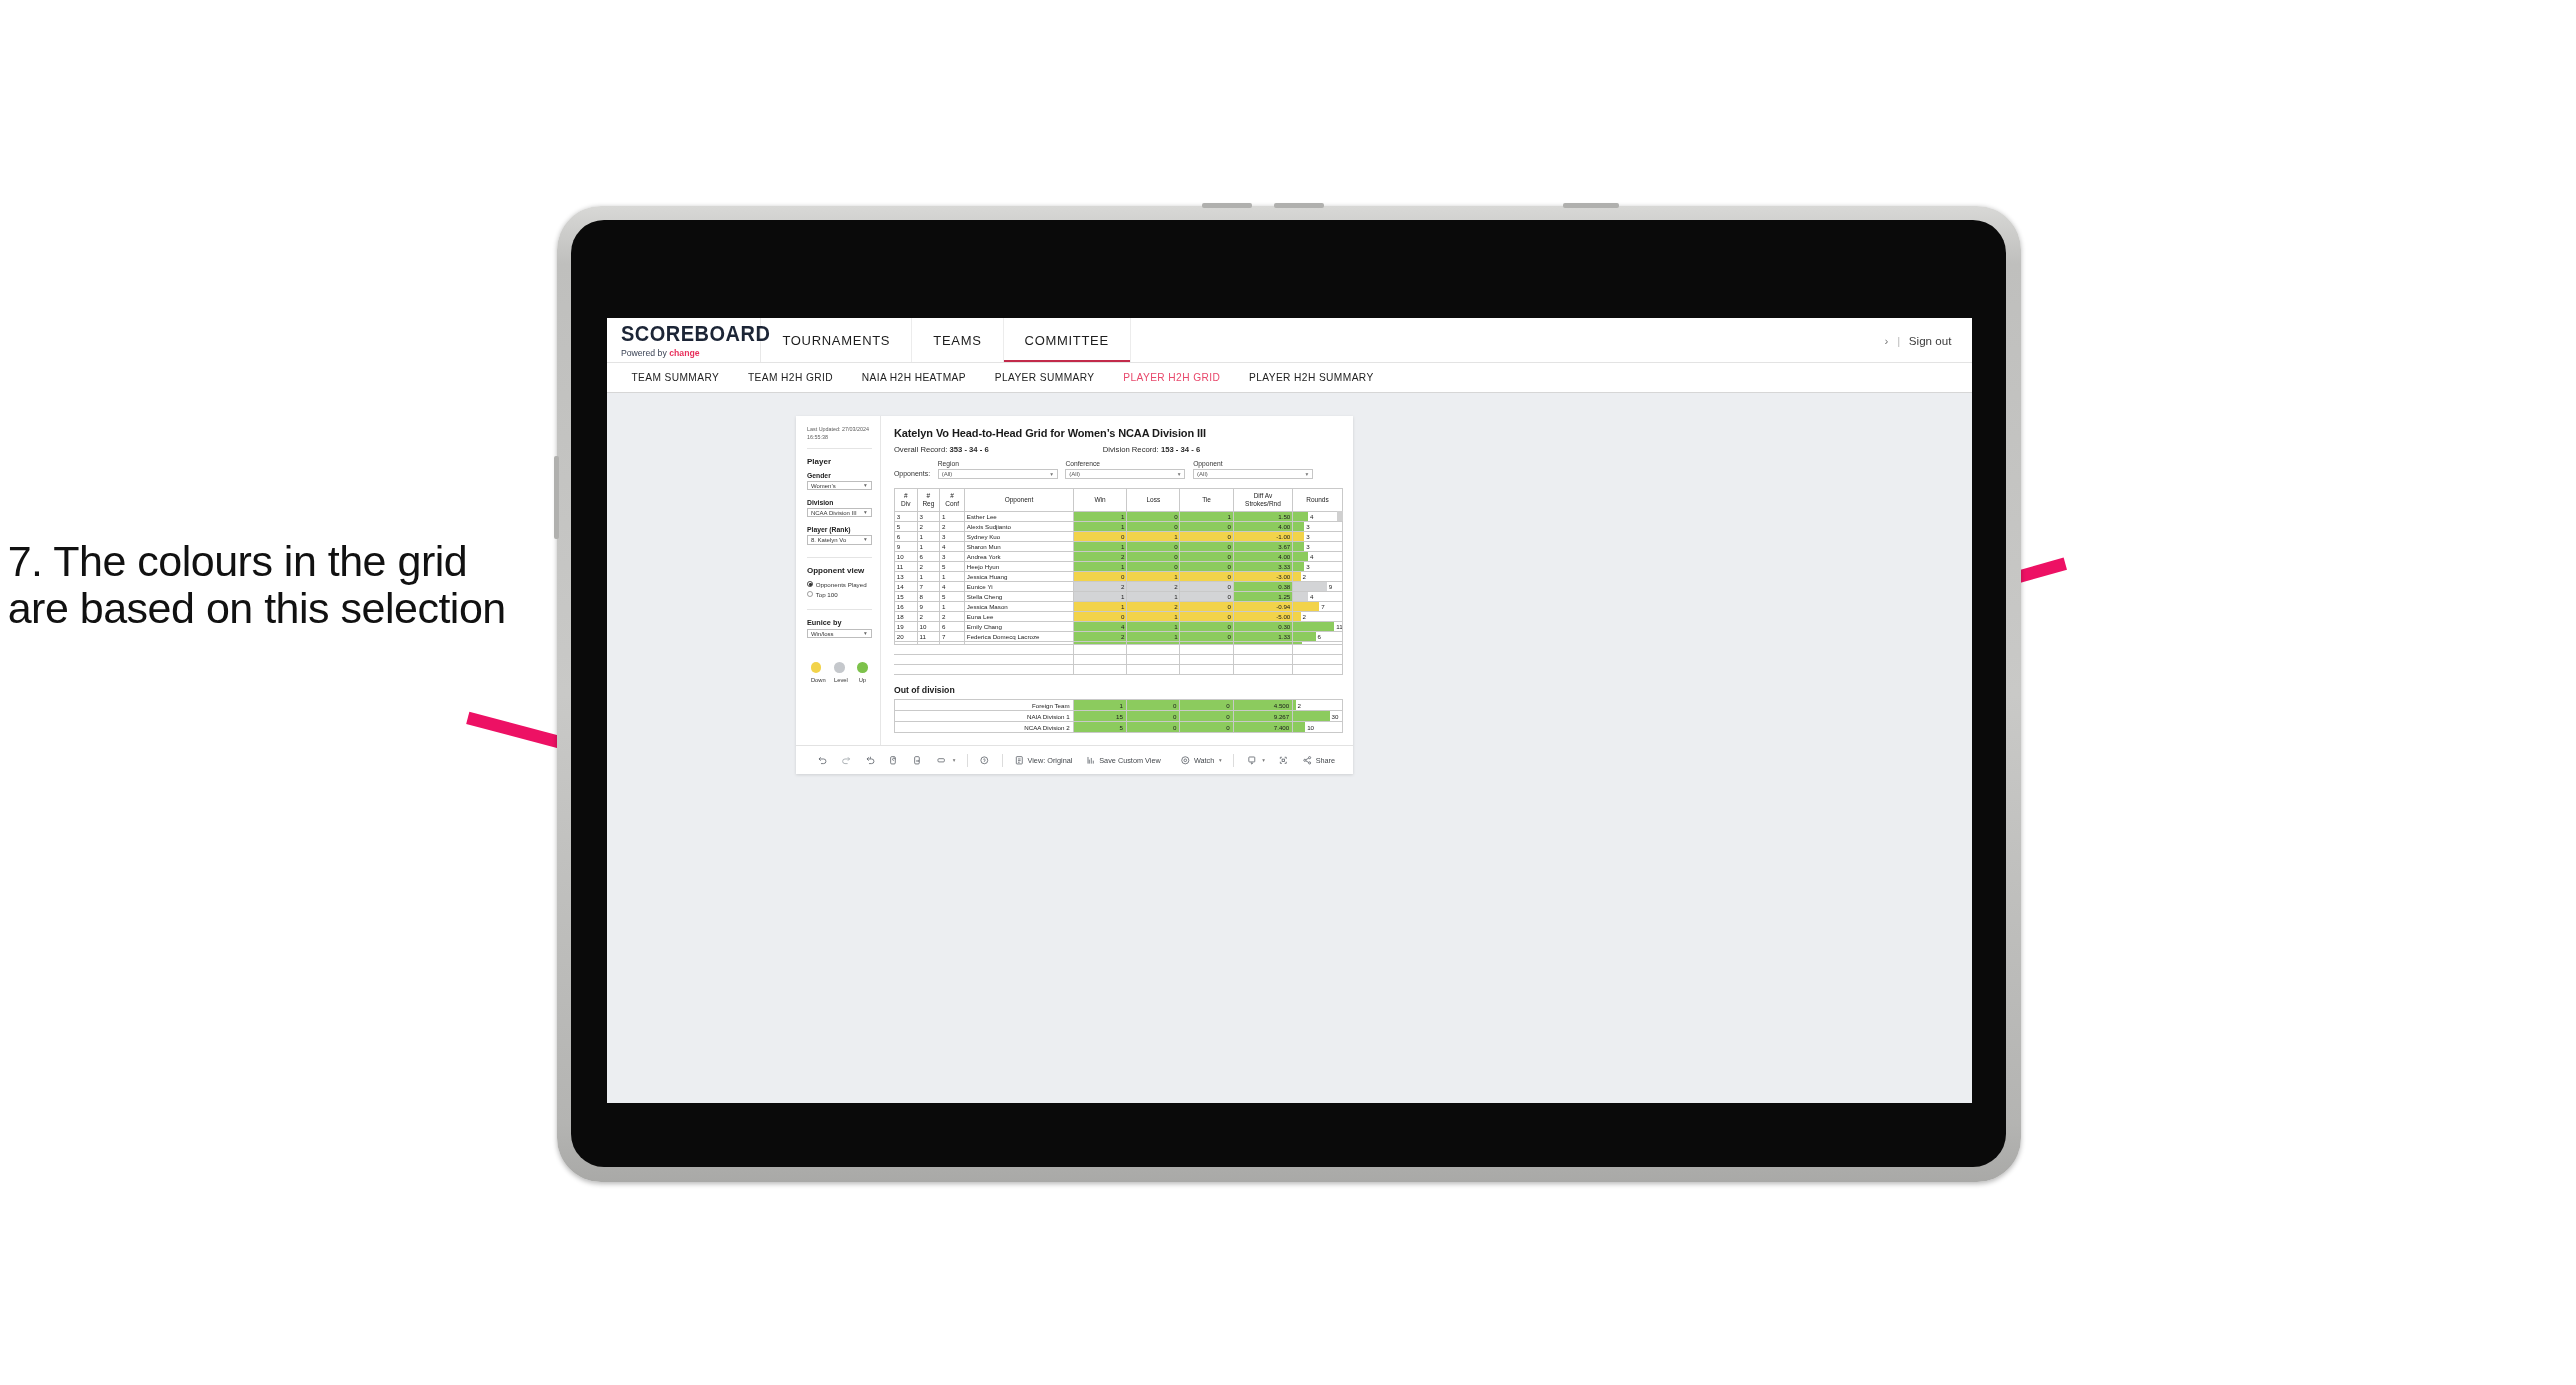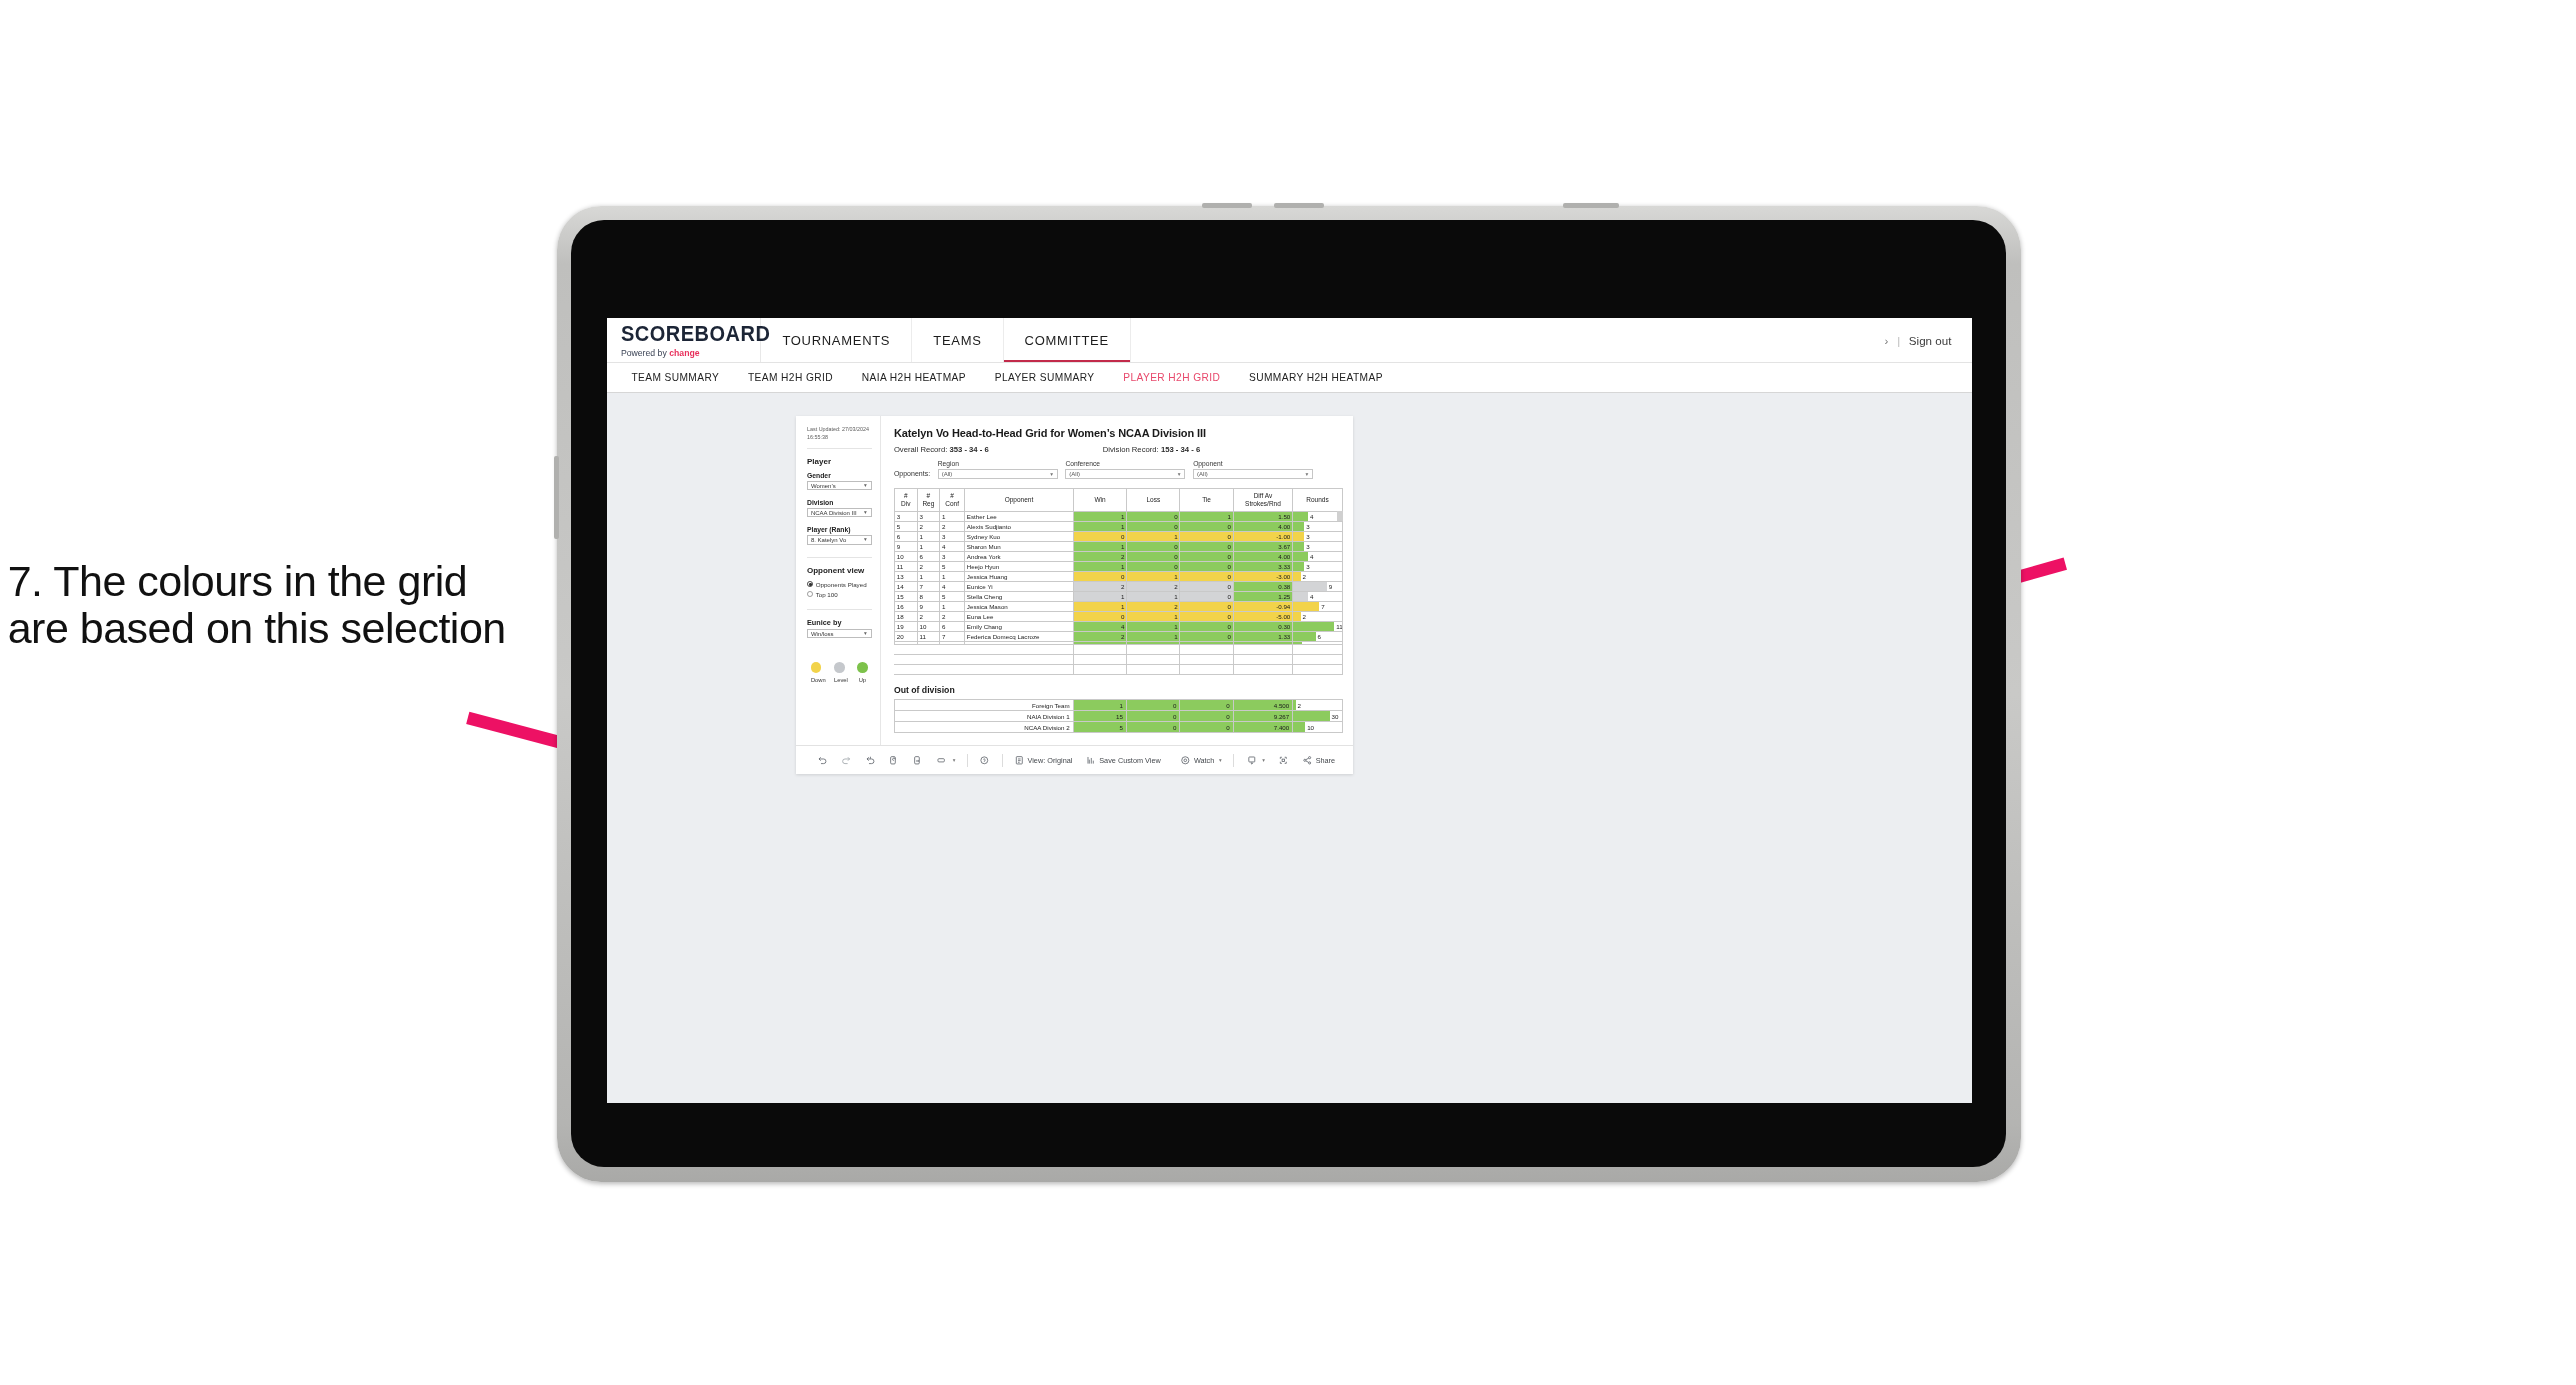--- a/index.html
+++ b/index.html
@@ -13,21 +13,21 @@
 
   
   .anno {
     position: absolute;
     color: #111111;
     font-family: "Liberation Sans", sans-serif;
     font-weight: 400;
     letter-spacing: -0.5px;
   }
   #anno-left {
-    left: 7.7px; top: 558px; width: 510px;
+    left: 7.7px; top: 538px; width: 510px;
     font-size: 43px; line-height: 1.10;
   }
   #anno-right {
     left: 2061px; top: 236px; width: 508px;
     font-size: 43px; line-height: 1.10;
   }
   #anno-right b { font-weight: 700; }
 
   .arrow-svg { position: absolute; pointer-events: none; }
 
@@ -260,21 +260,21 @@
             <span>Sign out</span>
           </div>
         </div>
 
         <div id="subnav">
           <div class="subtab">TEAM SUMMARY</div>
           <div class="subtab">TEAM H2H GRID</div>
           <div class="subtab">NAIA H2H HEATMAP</div>
           <div class="subtab">PLAYER SUMMARY</div>
           <div class="subtab active">PLAYER H2H GRID</div>
-          <div class="subtab">SUMMARY H2H HEATMAP</div>
+          <div class="subtab">PLAYER H2H SUMMARY</div>
         </div>
 
         <div id="content">
           <div id="workbook">
             <div id="wb-body">
 
               <div id="sidebar">
                 <div id="last-updated">
                   <div>Last Updated: 27/03/2024</div>
                   <div>16:55:38</div>

